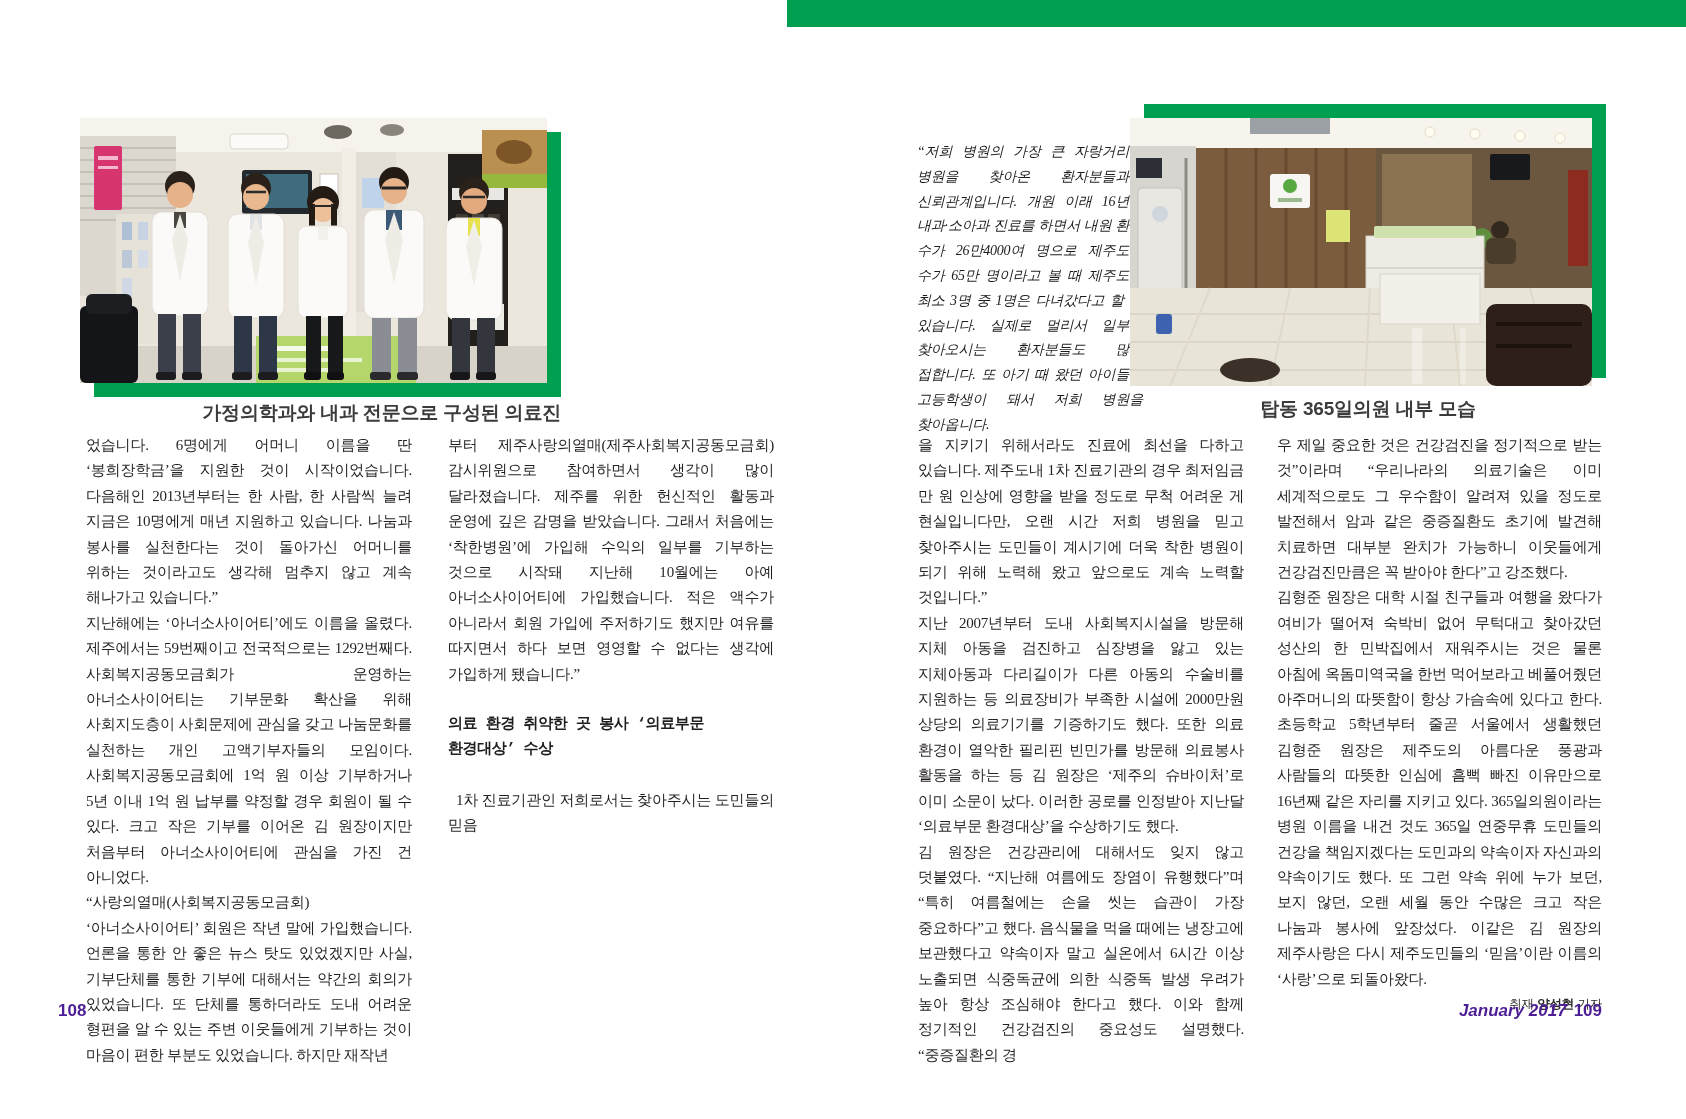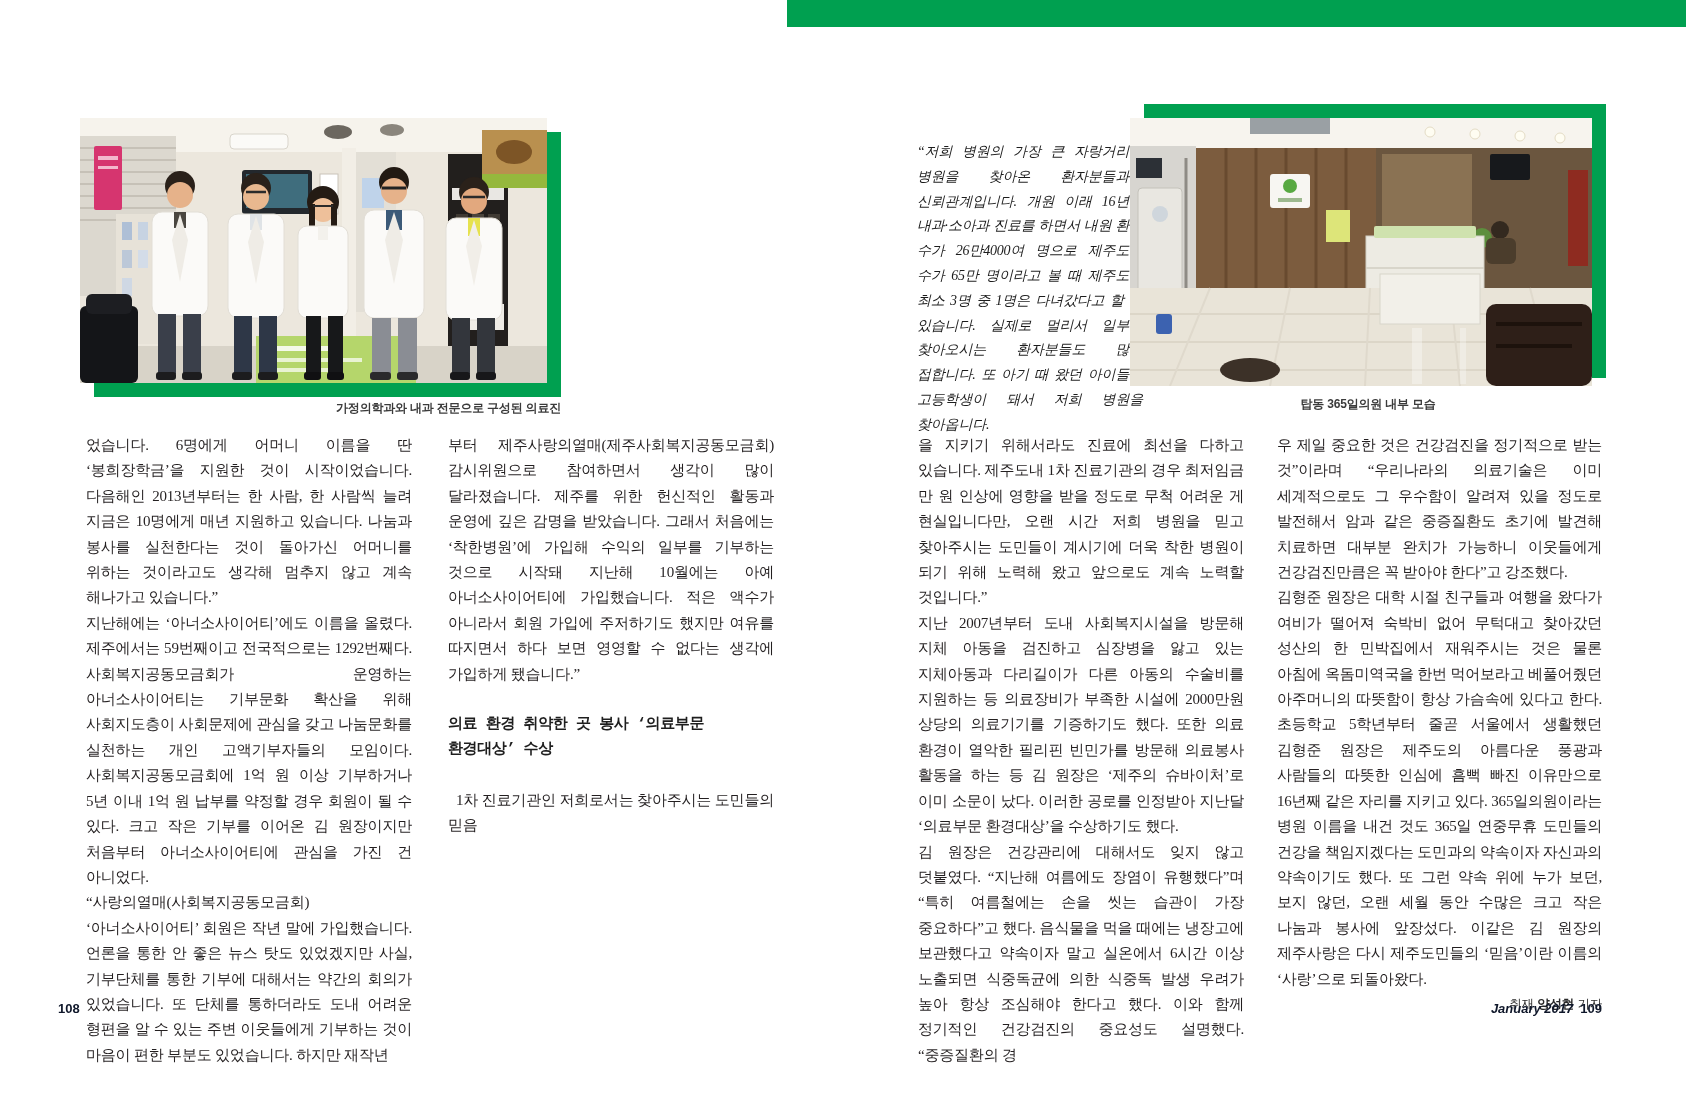--- a/index.html
+++ b/index.html
@@ -14,21 +14,21 @@
   }
   .photo-shadow { position:absolute; background:var(--accent, #00a050); }
   .shadow-left  { left:94px;  top:132px; width:467px; height:265px; }
   .shadow-right { left:1144px; top:104px; width:462px; height:274px; }
   figure.photo { position:absolute; margin:0; padding:0; }
   .photo-left  { left:80px;  top:118px; width:467px; height:265px; }
   .photo-right { left:1130px; top:118px; width:462px; height:268px; }
   figure.photo svg { display:block; }
   .caption {
     position:absolute; font-family:"Liberation Sans","DejaVu Sans",sans-serif;
-    font-weight:700; font-size:12px; color:#3b3b3b; text-align:right;
+    font-weight:700; font-size:19px; color:#3b3b3b; text-align:right;
     letter-spacing:-0.2px;
   }
   .caption-left  { left:80px;  top:400px; width:481px; }
   .caption-right { left:1130px; top:396px; width:476px;text-align:center; }
   .col {
     position:absolute; top:433px; width:326px;
     font-size:15px; line-height:25.4px; text-align:justify;
     letter-spacing:-0.2px; word-break:keep-all; white-space:normal;
   }
   .col p { margin:0; }
@@ -49,21 +49,21 @@
   }
   .credit {
     margin:10px 0 0 0; text-align:right;
     font-family:"Liberation Sans","DejaVu Sans",sans-serif;
     font-size:12.5px; color:#2a2a2a; letter-spacing:-0.2px;
   }
   .credit .bold { font-weight:700; }
   .folio {
     position:absolute; top:1001px;
     font-family:"Liberation Sans","DejaVu Sans",sans-serif;
-    font-size:13px; color:#0f172a;
+    font-size:17px; color:#4c1d95;
   }
   .folio-left { left:58px; font-weight:600; }
   .folio-right { right:84px; text-align:right; }
   .folio-right .issue { font-style:italic; font-weight:700; margin-right:7px; }
   .folio-right .pnum { font-weight:700;text-align:center; }
 </style>
 </head>
 <body>
 
 <div class="spread">

